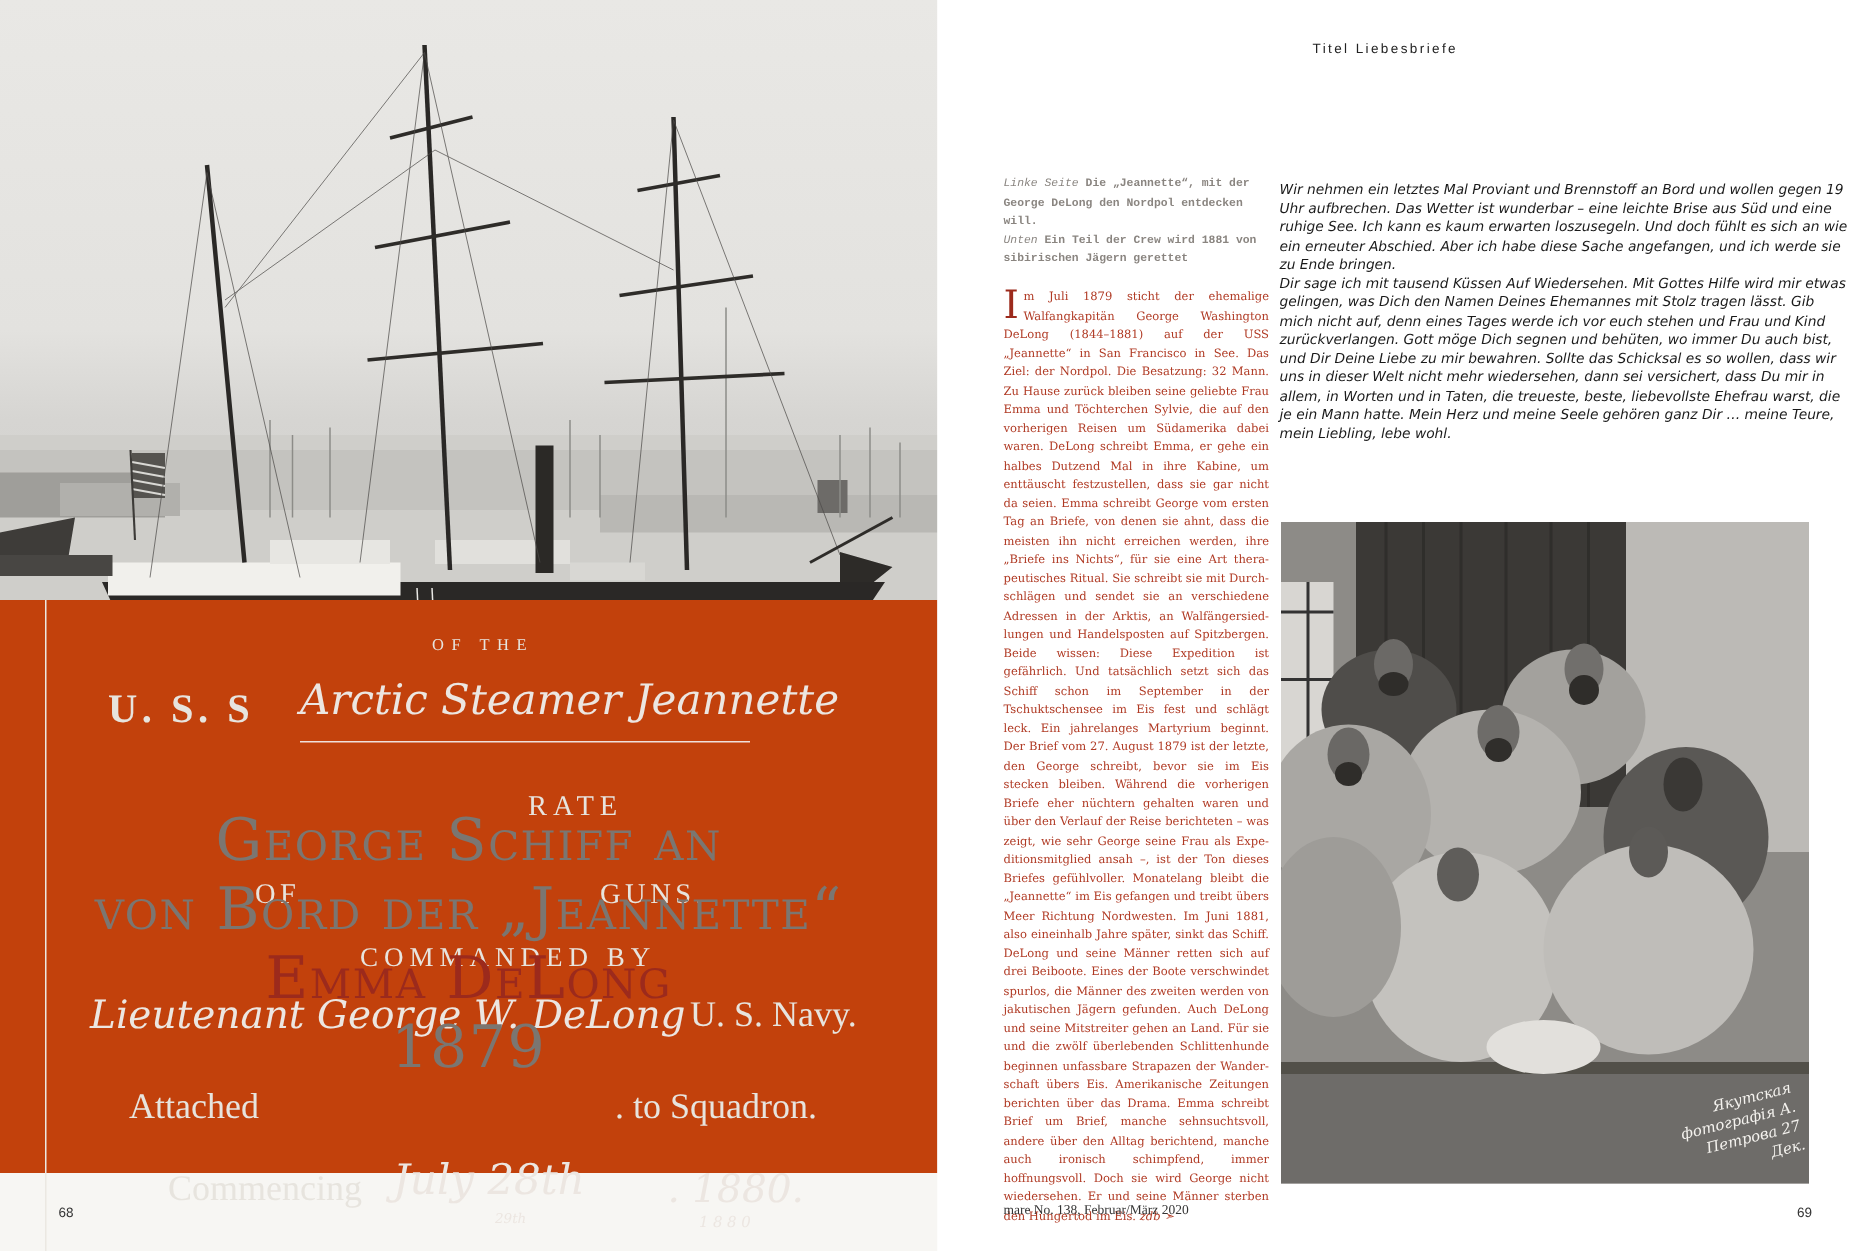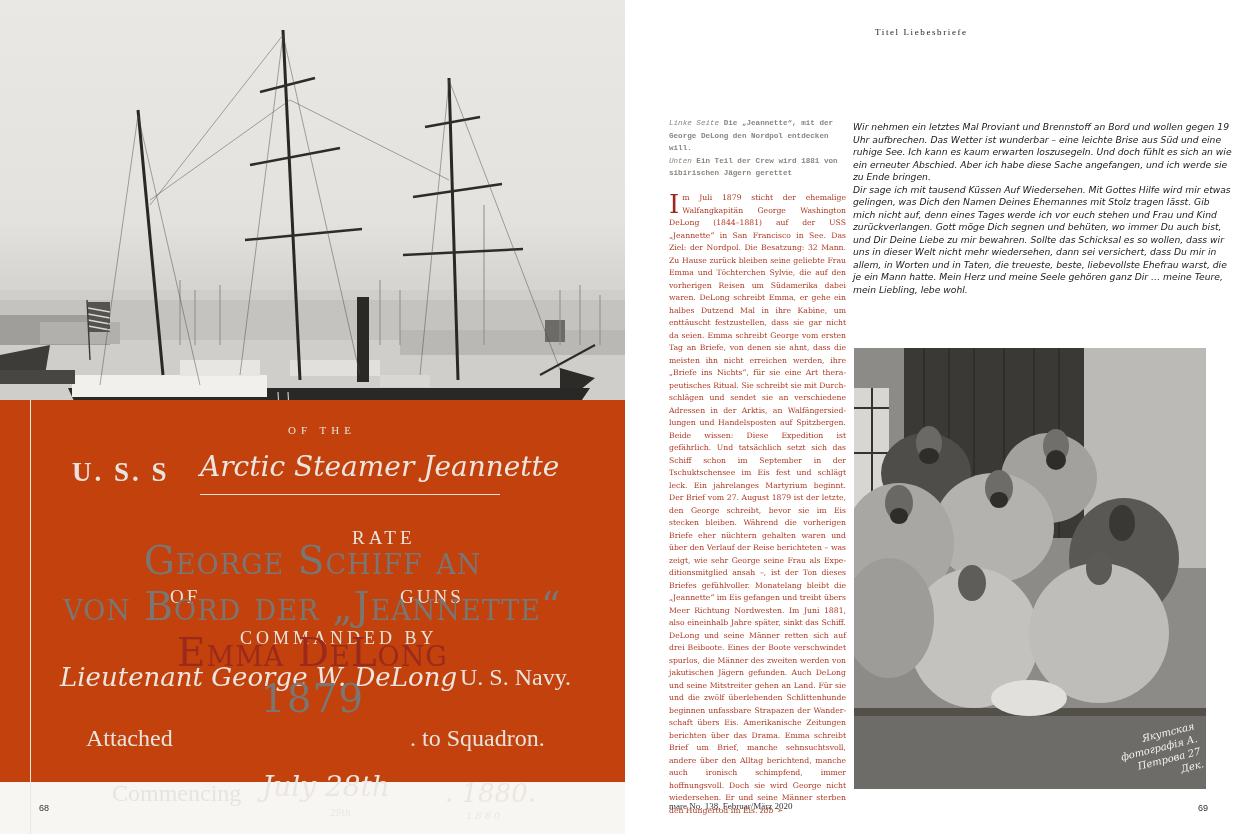--- a/index.html
+++ b/index.html
@@ -17,21 +17,21 @@
   .cert-script { position: absolute; color: #ece6e1; font-family: "DejaVu Serif", serif; font-style: italic; white-space: nowrap; }
 
   .headline { position: absolute; left: 0; top: 538px; width: 625px; text-align: center; font-family: "DejaVu Serif", serif; font-variant: small-caps; line-height: 46px; }
   .headline .hl-line { display: block; font-size: 39px; letter-spacing: 1px; color: #7b7671; }
   .headline .hl-red { color: #9c2a1c; }
 
   .page-num { position: absolute; font-family: "Liberation Sans", sans-serif; font-size: 9px; color: #333; }
 
   
   .right-page { position: absolute; left: 625px; top: 0; width: 625px; height: 834px; background: #ffffff; }
-  .section-title { position: absolute; left: 250px; top: 27px; font-family: Liberation Serif, serif; font-size: 9px; letter-spacing: 1.6px; color: #222; }
+  .section-title { position: absolute; left: 250px; top: 27px; font-family: Liberation Sans, sans-serif; font-size: 9px; letter-spacing: 1.6px; color: #222; }
 
   .caption { position: absolute; left: 44px; top: 117px; width: 180px; font-family: Liberation Mono, monospace; font-size: 7.6px; line-height: 12.5px; color: #8a8580; }
   .caption .cap-lead { font-style: italic; font-weight: normal; }
   .caption .cap-body { font-weight: bold; }
 
   .article { position: absolute; left: 44px; top: 192px; width: 177px; font-family: "DejaVu Serif", serif; font-size: 7.7px; line-height: 12.5px; color: #b03a24; text-align: justify; hyphens: manual; }
   .article .dropcap { float: left; font-size: 26px; line-height: 22px; margin: 1px 3px 0 0; color: #9c2a1c; }
   .article .sig { font-style: italic; }
 
   .footer-issue { position: absolute; left: 44px; top: 801px; font-family: "Liberation Serif", serif; font-size: 9px; color: #333; }

